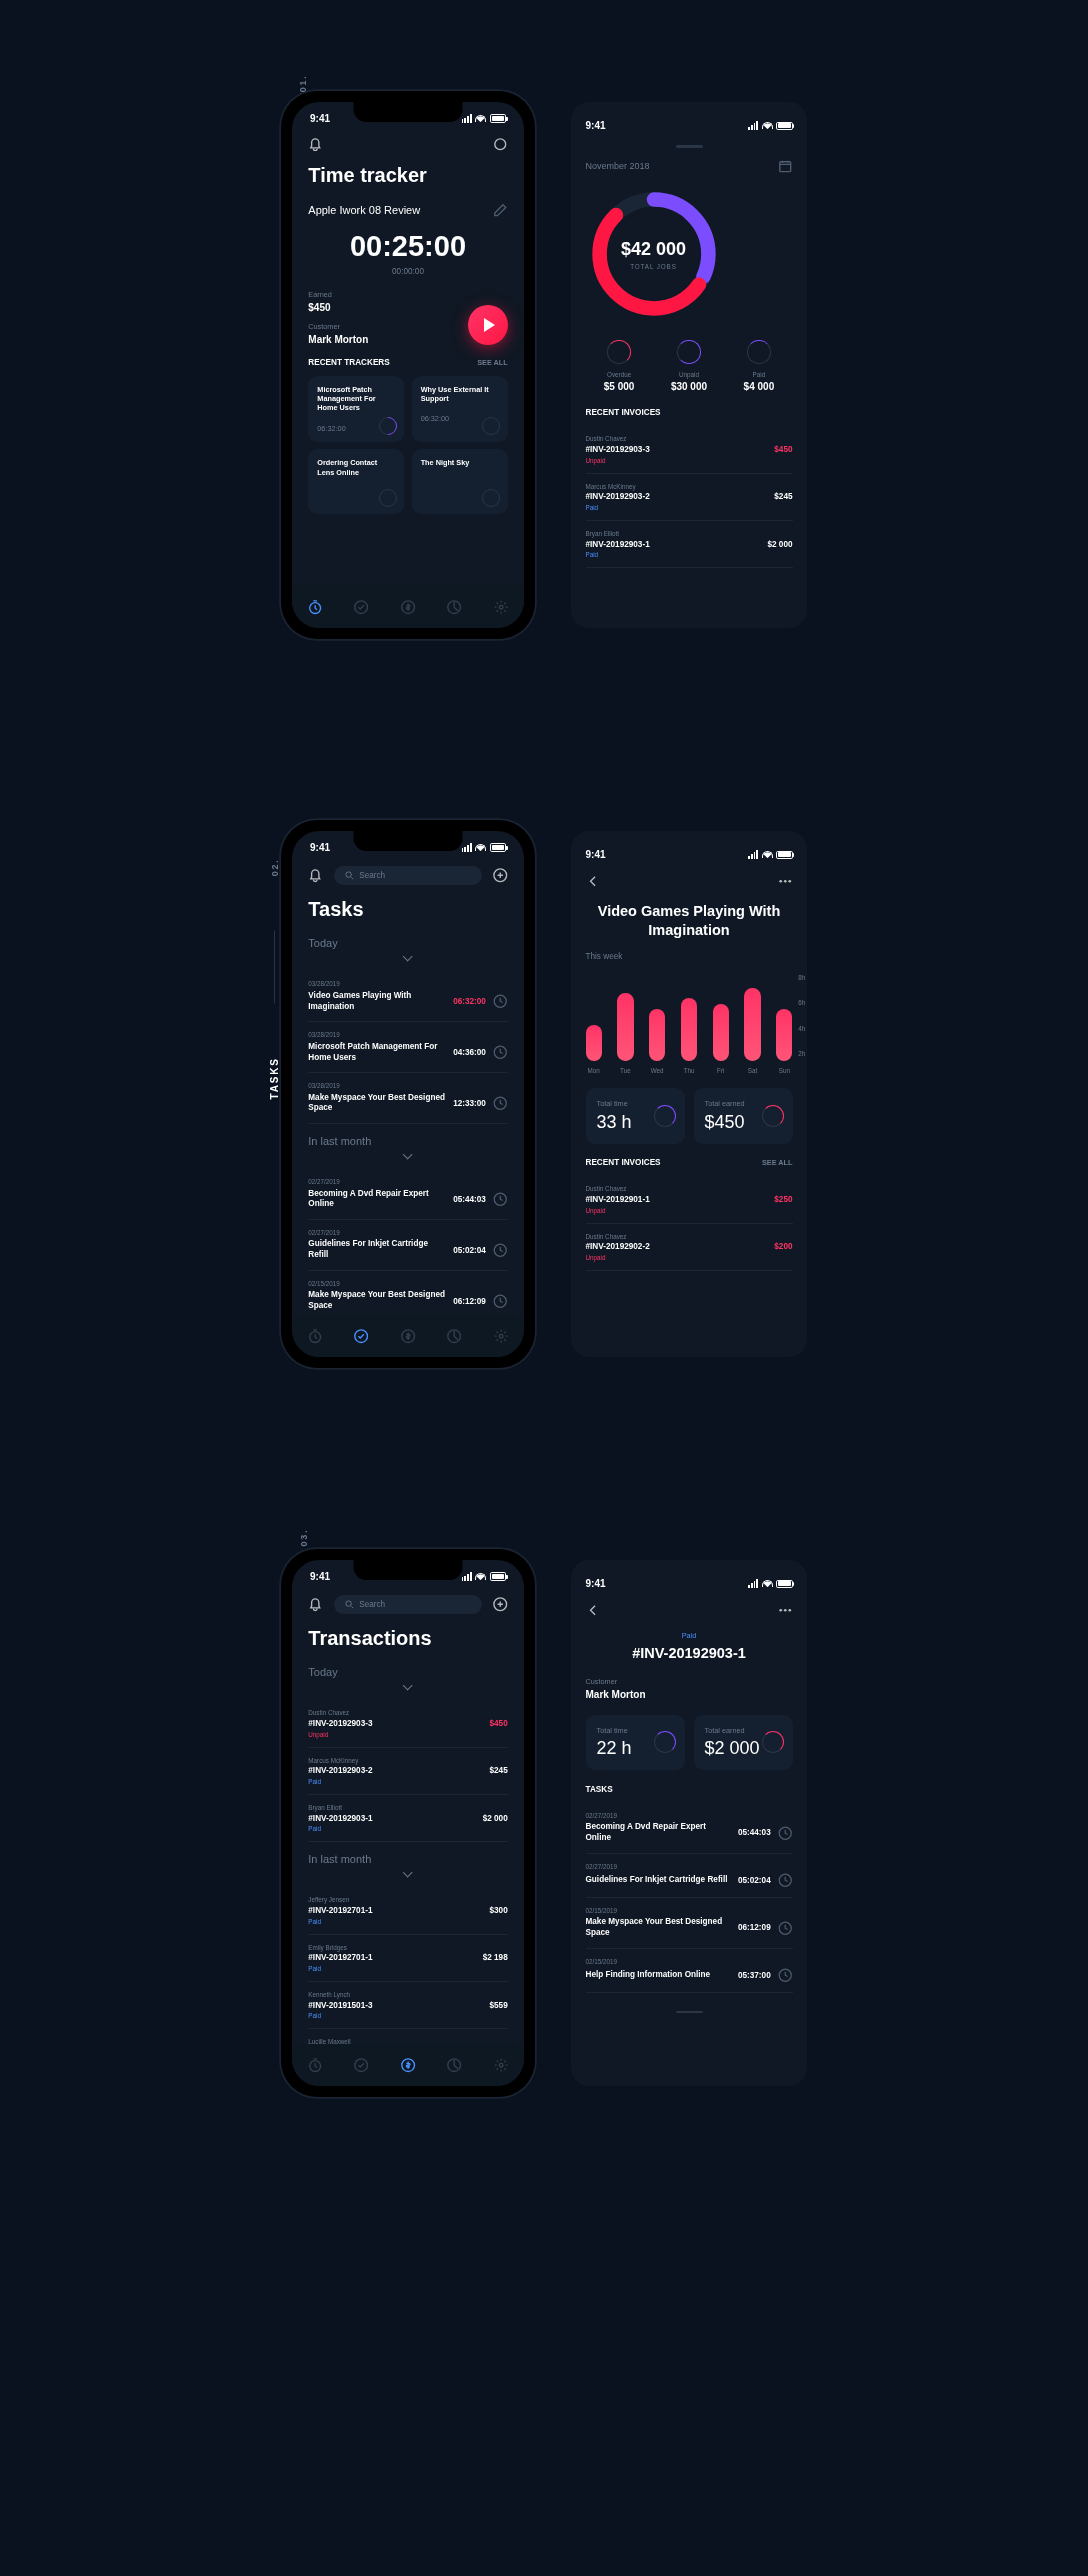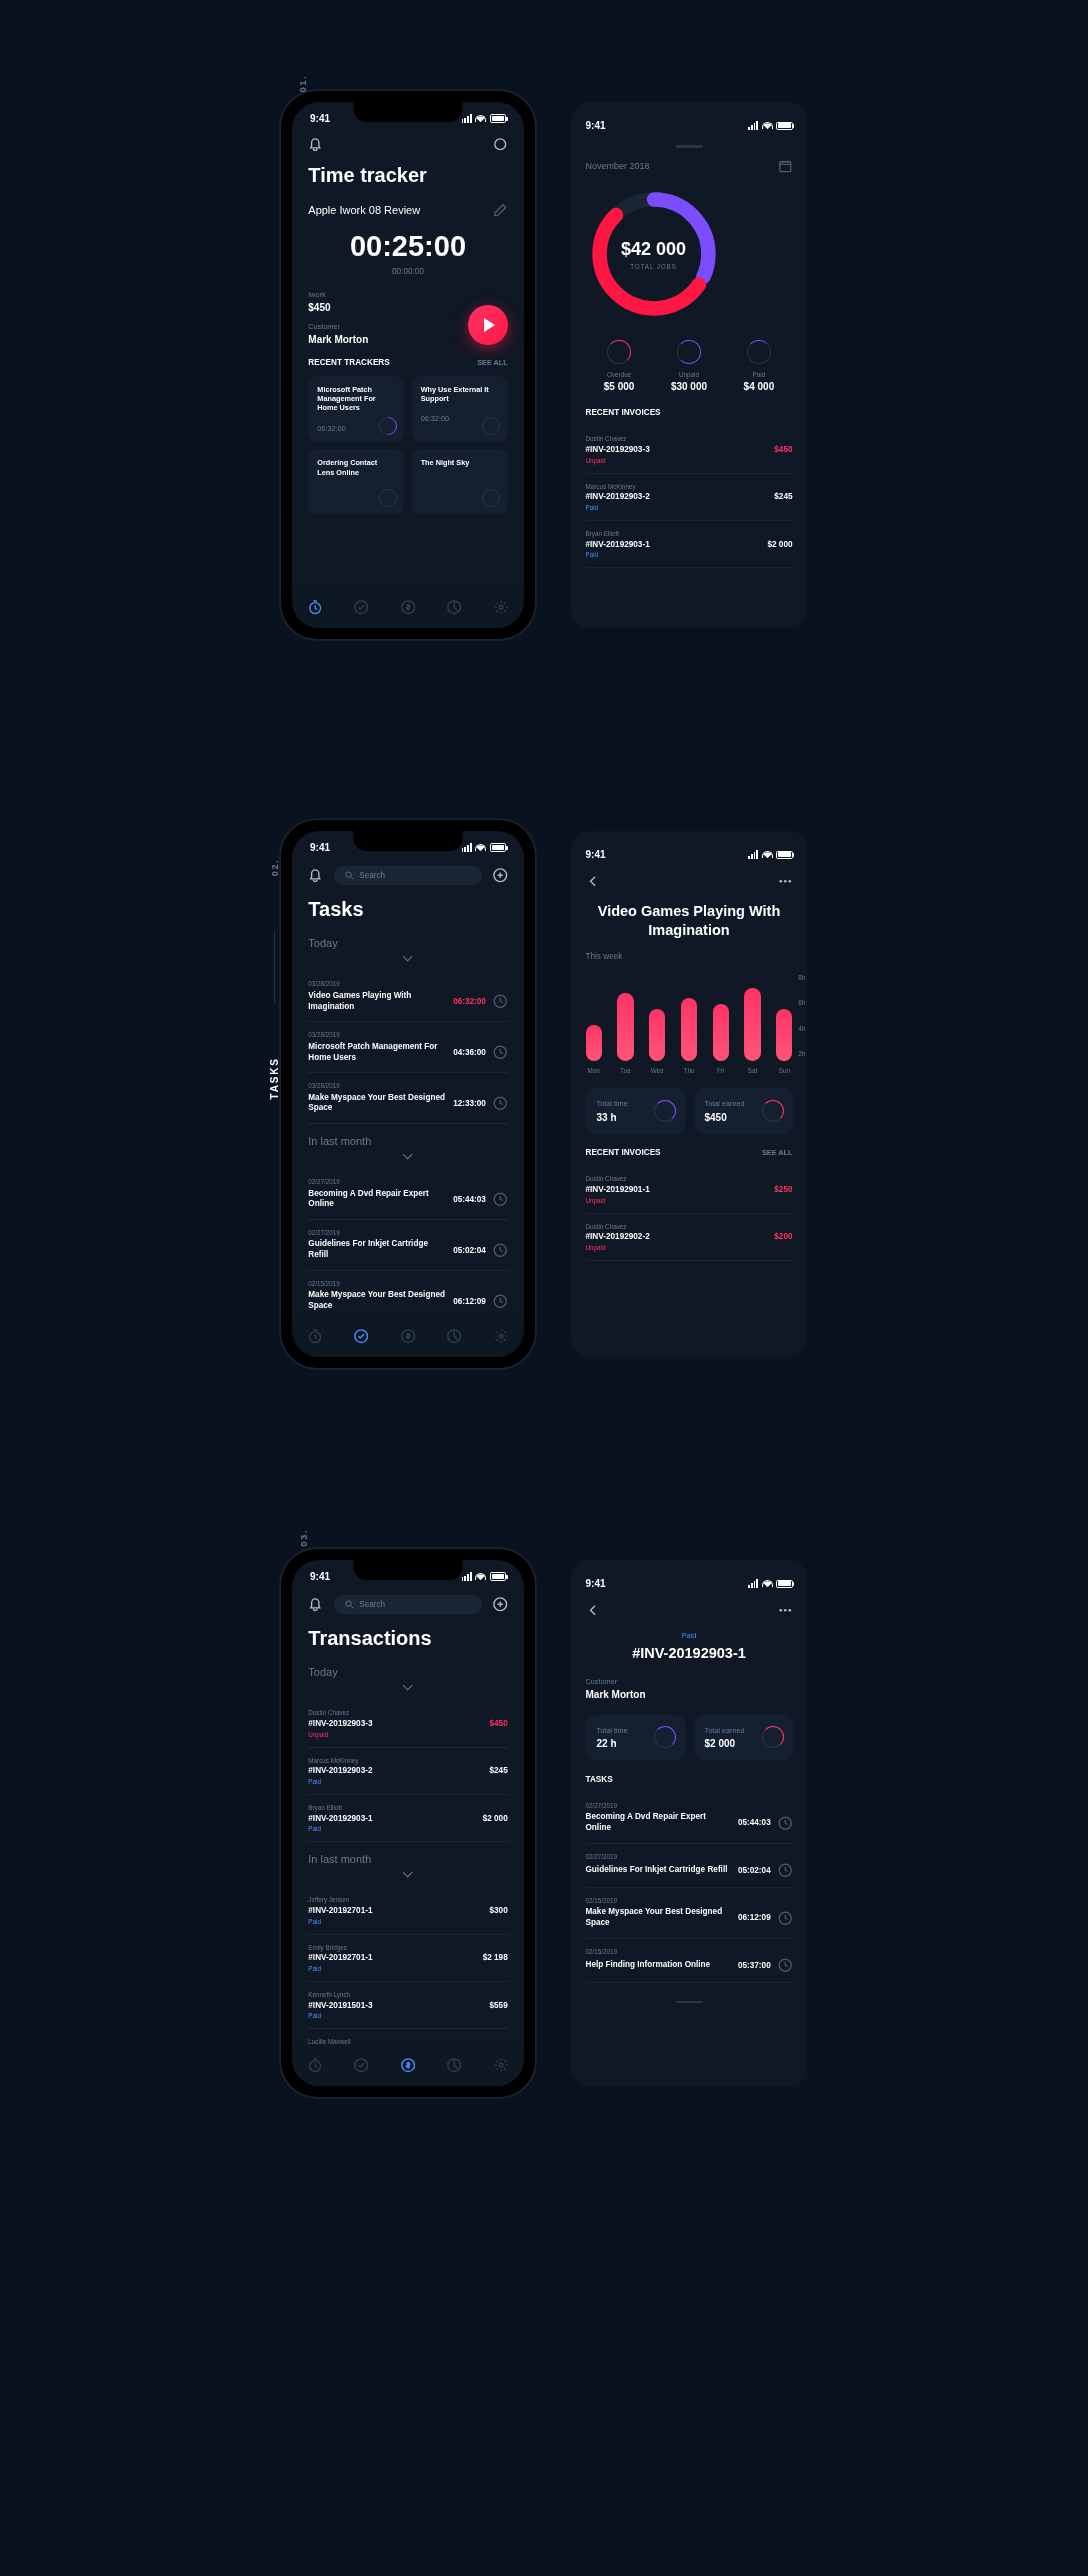--- a/index.html
+++ b/index.html
@@ -81,21 +81,21 @@
 .ti-time.red{color:#ff3366}
 .week-lbl{font-size:8.2px;color:#6b7a8e;margin-bottom:12.7px}
 .bar-chart{display:flex;justify-content:space-between;align-items:flex-end;height:100px;margin-bottom:7.3px;position:relative}
 .y-labels{position:absolute;right:-12.7px;top:0;bottom:16.3px;display:flex;flex-direction:column;justify-content:space-between;font-size:6.3px;color:#6b7a8e}
 .bar{width:16.3px;border-radius:8.2px;background:linear-gradient(180deg,#ff3366,#ff5577)}
 .bar-col{display:flex;flex-direction:column;align-items:center;gap:5.4px}
 .bar-lbl{font-size:6.3px;color:#6b7a8e}
 .stat-cards{display:flex;gap:9px;margin:14.5px 0}
 .stat-card{flex:1;background:#141f30;border-radius:9px;padding:11px;position:relative}
 .sc-lbl{font-size:7.3px;color:#6b7a8e;margin-bottom:3.6px}
-.sc-val{font-size:10px;font-weight:700}
+.sc-val{font-size:18px;font-weight:400}
 .sc-ring{position:absolute;right:9px;top:50%;transform:translateY(-50%);width:22px;height:22px;border-radius:50%;border:1.8px solid #2a3545}
 .sc-ring.purple{border-top-color:#7c4dff;border-right-color:#7c4dff}
 .sc-ring.red{border-top-color:#ff3366;border-right-color:#ff3366}
 .badge{font-size:7.3px;color:#4a90ff;text-align:center;margin-bottom:5.4px}
 .det-title{font-size:14.5px;font-weight:700;text-align:center;margin-bottom:16.3px}
 .grip{width:27px;height:2.7px;background:#2a3545;border-radius:1.8px;margin:5.4px auto 11px}
 </style>
 </head>
 <body>
 
@@ -137,21 +137,21 @@
         <div class="task-title">
           <span>Apple Iwork 08 Review</span>
           <svg class="edit-icon" viewBox="0 0 16 16" fill="none" stroke="#6b7a8e" stroke-width="1.5">
               <path d="M11 2l3 3-9 9H2v-3z"></path>
             </svg>
         </div>
         <div class="big-timer">00:25:00</div>
         <div class="sub-timer">00:00:00</div>
         <div class="info-row">
           <div>
-            <div class="label">Iwork</div>
+            <div class="label">Earned</div>
             <div class="value">$450</div>
             <div class="label" style="margin-top:9px">Customer</div>
             <div class="value">Mark Morton</div>
           </div>
           <div class="play-btn">
               <div class="play-tri"></div>
             </div>
         </div>
         <div class="sec-head">
           <span>RECENT TRACKERS</span>

